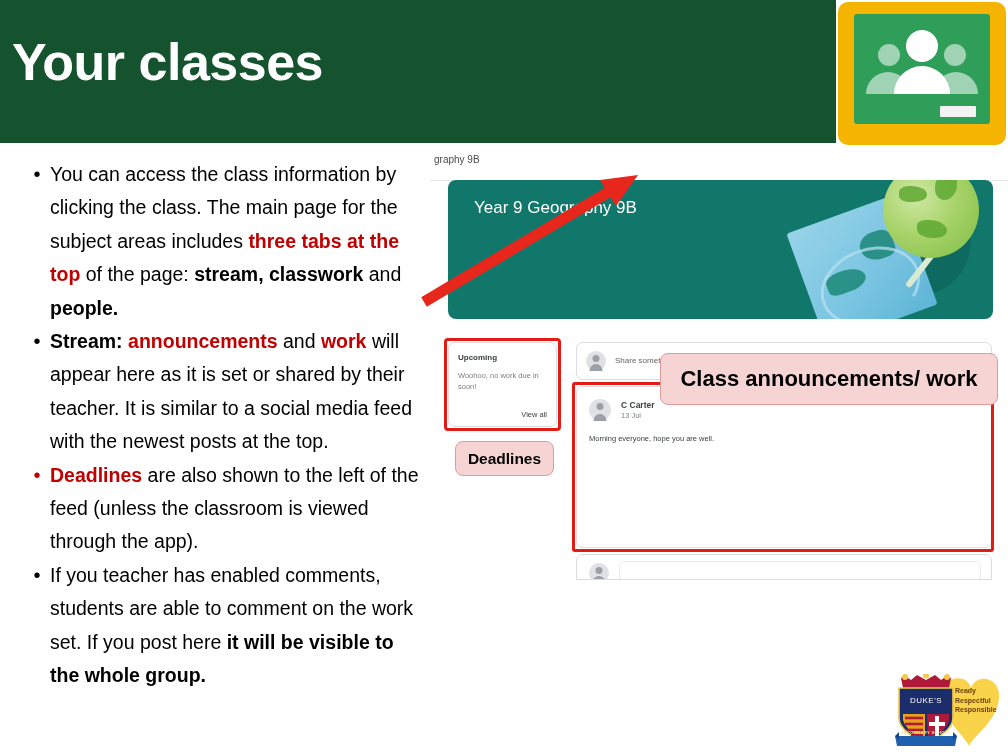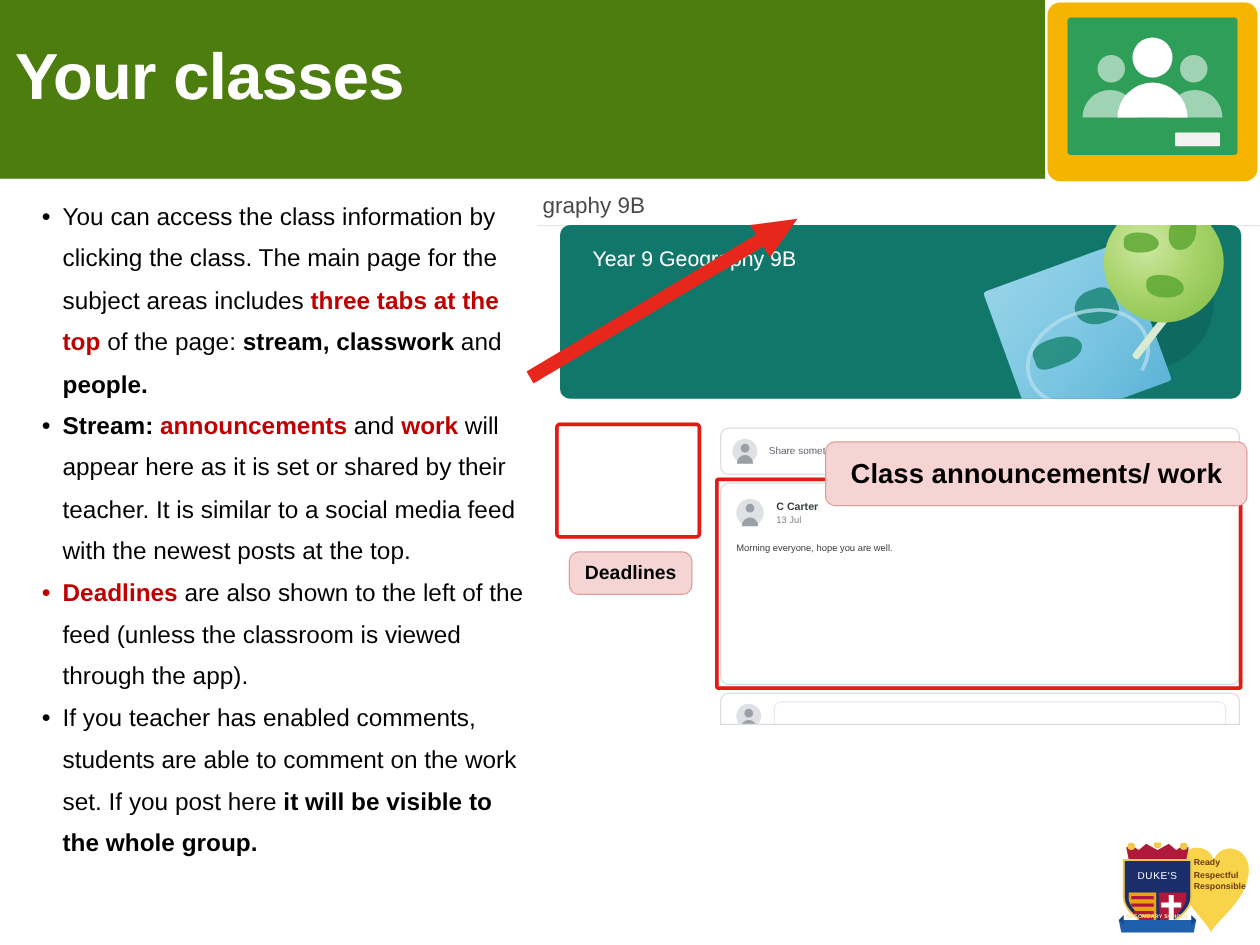--- a/index.html
+++ b/index.html
@@ -13,21 +13,21 @@
     position: relative;
     overflow: hidden;
     font-family: "Liberation Sans", sans-serif;
   }
 
   
   #title-banner {
     position: absolute;
     left: 0; top: 0;
     width: 836px; height: 143px;
-    background: #4d7c0f;
+    background: #14532d;
     box-sizing: border-box;
   }
   #title-text {
     position: absolute;
     left: 12px; top: 36px;
     font-size: 52px;
     font-weight: bold;
     color: #ffffff;
     letter-spacing: -0.5px;
     line-height: 1;
@@ -134,21 +134,21 @@
   #gc-topbar {
     position: absolute;
     left: 0; top: 0;
     width: 578px; height: 34px;
     background: #ffffff;
     border-bottom: 1px solid #e6e6e6;
   }
   #gc-class-name-partial {
     position: absolute;
     left: 4px; top: 8px;
-    font-size: 18px;
+    font-size: 10px;
     color: #4a4a4a;
   }
   #gc-tabs {
     position: absolute;
     left: 203px; top: 6px;
     display: flex;
     gap: 24px;
   }
   .gc-tab {
     font-size: 10.5px;
@@ -527,20 +527,25 @@
     </div>
     <div id="globe-stand"></div>
     <div id="globe">
       <div class="globe-land" id="globe-l1"></div>
       <div class="globe-land" id="globe-l2"></div>
       <div class="globe-land" id="globe-l3"></div>
     </div>
     <div id="gc-hero-title">Year 9 Geography 9B</div>
   </div>
 
+  <div id="gc-upcoming-card">
+    <div id="gc-upcoming-title">Upcoming</div>
+    <div id="gc-upcoming-body">Woohoo, no work due in soon!</div>
+    <div id="gc-viewall">View all</div>
+  </div>
   <div id="red-box-upcoming"></div>
 
   <div id="gc-share-bar">
     <div id="gc-share-avatar">
       <div class="avatar-glyph"></div>
       <div class="avatar-glyph-body"></div>
     </div>
     <div id="gc-share-placeholder">Share somet</div>
   </div>
 

